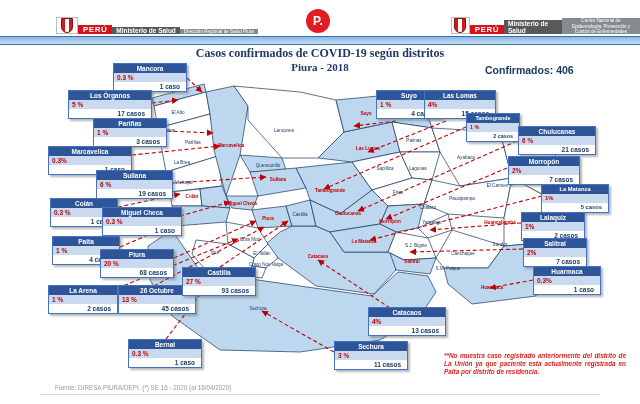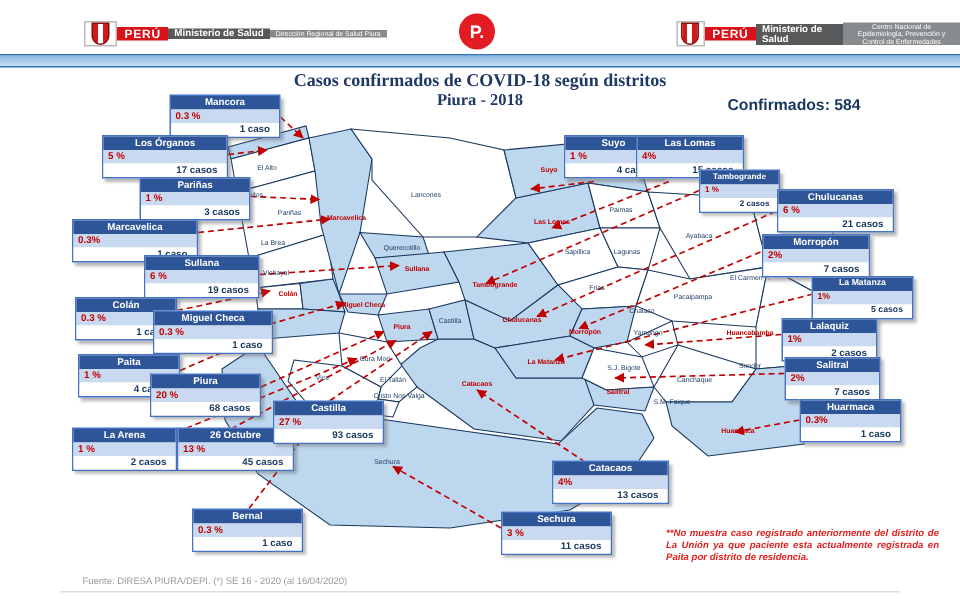--- a/index.html
+++ b/index.html
@@ -1,19 +1,19 @@
 <!DOCTYPE html>
 <html><head>
 <meta charset="utf-8">
 <style>
   html,body{margin:0;padding:0;background:#e8e8e8;}
   .page{position:relative;width:640px;height:404px;background:#ffffff;overflow:hidden;
         font-family:"Liberation Sans",sans-serif;}
   
-  .logo-group{position:absolute;display:flex;align-items:center;height:23px;}
+  .logo-group{position:absolute;display:flex;align-items:flex-end;height:23px;}
   .coat{width:20px;background:#fff;border:1px solid #bbb;display:flex;align-items:center;justify-content:center;}
   .shield{width:10px;height:13px;border-radius:0 0 6px 6px;background:linear-gradient(90deg,#d21919 33%,#fff 33%,#fff 66%,#d21919 66%);border:1px solid #8a1010;}
   .peru-box{background:#d9121a;color:#fff;font-weight:bold;font-size:8px;display:flex;align-items:center;padding:0 5px;letter-spacing:.5px;}
   .minsa-box{background:#58595b;color:#fff;font-size:6.5px;line-height:7px;display:flex;align-items:center;padding:0 4px;font-weight:bold;}
   .org-box{background:#888b8d;color:#fff;font-size:4.6px;line-height:5.2px;display:flex;align-items:center;text-align:center;padding:0 4px;max-width:70px;}
   .plogo{position:absolute;left:306px;top:9px;width:24px;height:24px;border-radius:50%;background:#e31b23;
          color:#fff;font-weight:bold;font-size:12px;display:flex;align-items:center;justify-content:center;}
   .blue-bar{position:absolute;left:0;top:36px;width:640px;height:7px;
             background:linear-gradient(#8ab6e0,#c6def2);border-top:1px solid #2e74b5;border-bottom:1px solid #2e74b5;}
   .title1{position:absolute;left:0;top:46px;width:640px;text-align:center;color:#1f3864;
@@ -60,23 +60,23 @@
     <div class="coat">
         <div class="shield"></div>
       </div>
     <div class="peru-box">PERÚ</div>
     <div class="minsa-box">Ministerio de Salud</div>
     <div class="org-box">Centro Nacional de Epidemiología, Prevención y Control de Enfermedades</div>
   </div>
 
   <div class="blue-bar"></div>
 
-  <div class="title1">Casos confirmados de COVID-18 según distritos</div>
+  <div class="title1">Casos confirmados de COVID-19 según distritos</div>
   <div class="title2">Piura - 2018</div>
-  <div class="confirmed">Confirmados: 584</div>
+  <div class="confirmed">Confirmados: 406</div>
 
   <svg width="640" height="404" viewBox="0 0 640 404">
     <defs>
       <marker id="ah" markerWidth="7" markerHeight="7" refX="5.5" refY="3" orient="auto">
         <path d="M0,0 L6,3 L0,6 z" fill="#c00000"></path>
       </marker>
     </defs>
 
     <polygon class="lb" points="148,246 172,230 198,268 244,278 314,288 372,296 398,272 428,276 436,292 420,316 380,340 300,352 220,350 172,316 150,280"></polygon>
     <polygon class="lb" points="280,232 292,226 316,226 330,232 344,252 392,252 396,270 374,294 316,286 278,258 266,244"></polygon>

